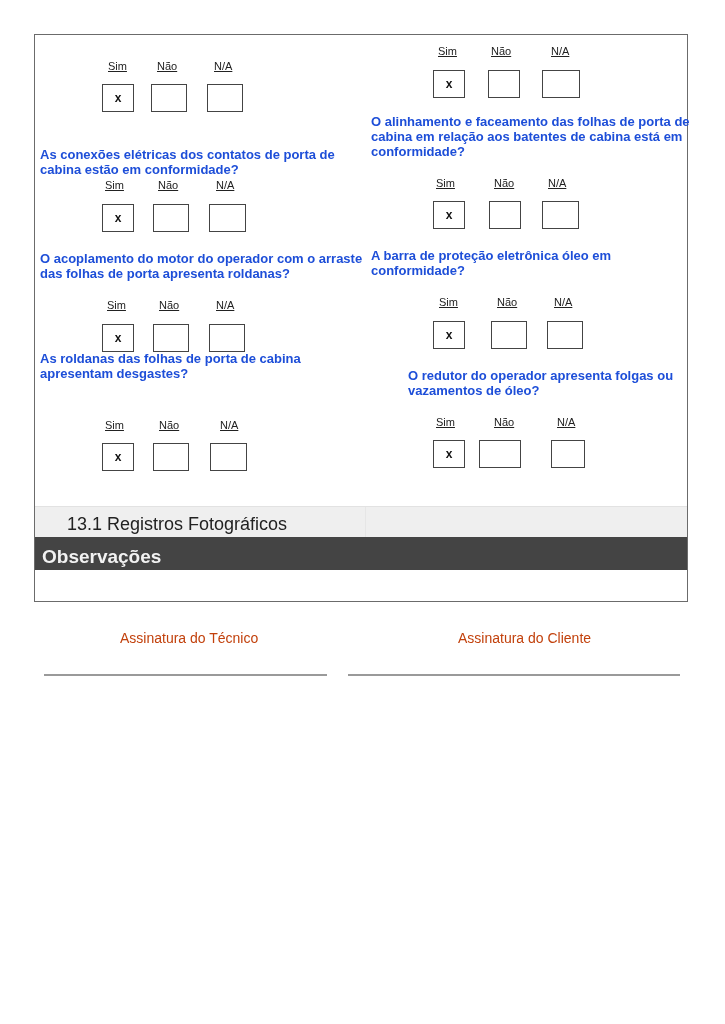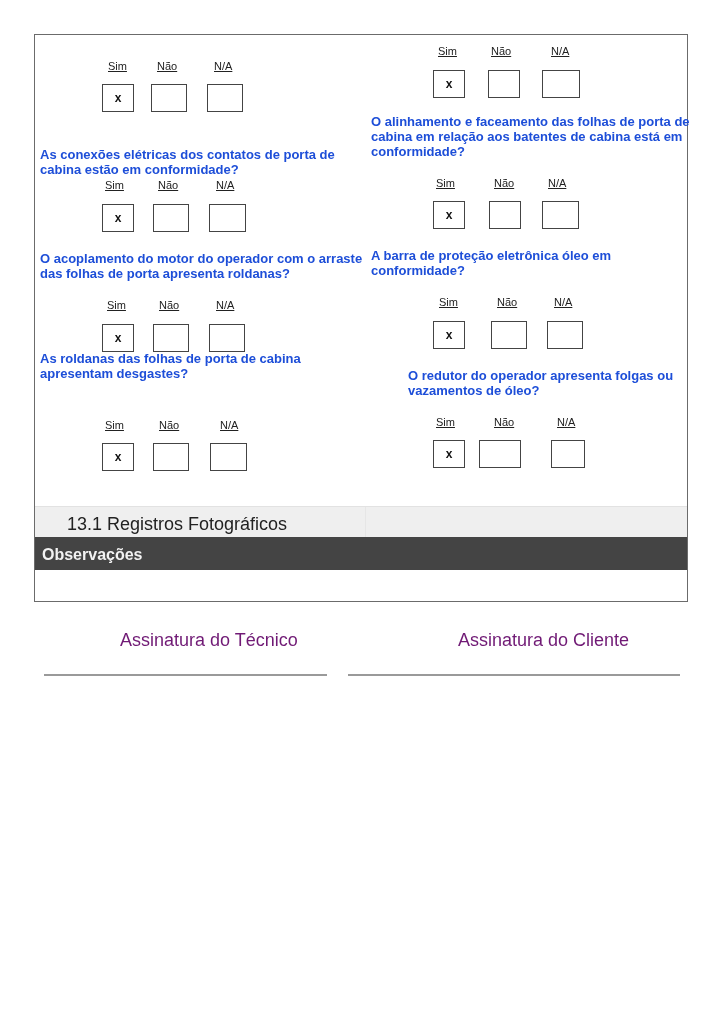--- a/index.html
+++ b/index.html
@@ -6,23 +6,23 @@
     body { width: 725px; height: 1024px; position: relative; font-family: "Liberation Sans", sans-serif; color: #111; overflow: hidden; }
     .frame { position: absolute; left: 34px; top: 34px; width: 654px; height: 568px; border: 1.5px solid #6b6b6b; box-sizing: border-box; }
     .opt-labels { position: absolute; font-size: 11px; color: #222; }
     .opt-labels span { position: absolute; white-space: nowrap; text-decoration: underline; }
     .box { position: absolute; width: 32px; height: 28px; border: 1.5px solid #444; box-sizing: border-box; background: #fff; display: flex; align-items: center; justify-content: center; font-weight: bold; font-size: 12px; color: #111; }
     .qtext { position: absolute; font-weight: bold; font-size: 13px; line-height: 15px; color: #1d4ed8; }
     .reg-row { position: absolute; left: 35px; top: 506px; width: 652px; height: 31px; background: #efefef; border-top: 1px solid #e2e2e2; }
     .reg-row .lbl { position: absolute; left: 7px; top: 7px; font-size: 18px; color: #222; margin-left: 25px; }
     .reg-row .divider { position: absolute; left: 330px; top: 0; width: 1px; height: 31px; background: #e6e6e6; }
     .obs-header { position: absolute; left: 35px; top: 537px; width: 652px; height: 33px; background: #444444; }
-    .obs-header .lbl { position: absolute; left: 7px; top: 9px; font-size: 16px; font-weight: bold; color: #f2f2f2; }
+    .obs-header .lbl { position: absolute; left: 7px; top: 9px; font-size: 19px; font-weight: bold; color: #f2f2f2; }
     .obs-body { position: absolute; left: 35px; top: 570px; width: 652px; height: 31px; background: #fff; }
-    .sig-label { position: absolute; font-size: 18px; color: #701a75; white-space: nowrap; text-align: center; }
+    .sig-label { position: absolute; font-size: 14px; color: #c2410c; white-space: nowrap; text-align: center; }
     .sig-line { position: absolute; height: 1.5px; background: #9a9a9a; }
   </style>
 </head>
 <body>
 
 <div class="frame"></div>
 
 <div class="opt-labels" style="left:0;top:0;">
   <span style="left:108px;top:60px;">Sim</span>
   <span style="left:157px;top:60px;">Não</span>

